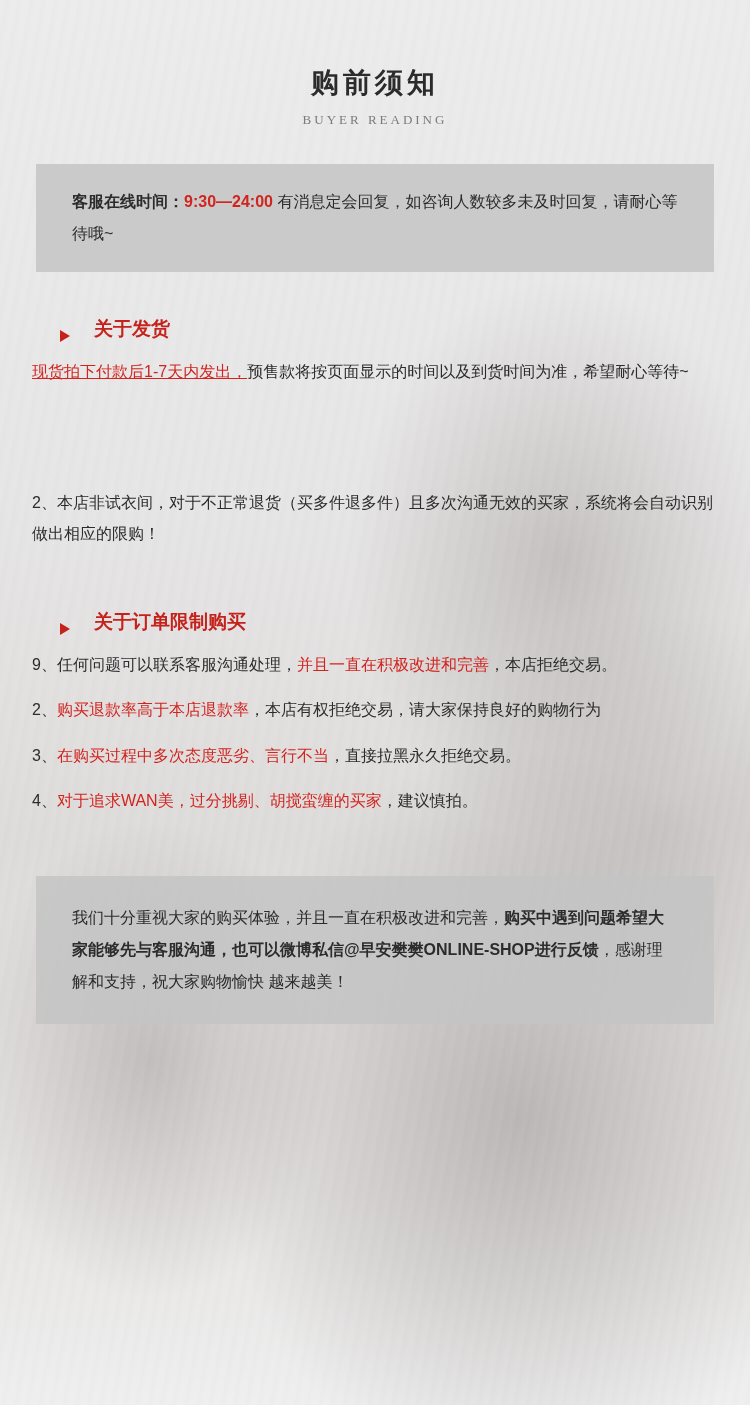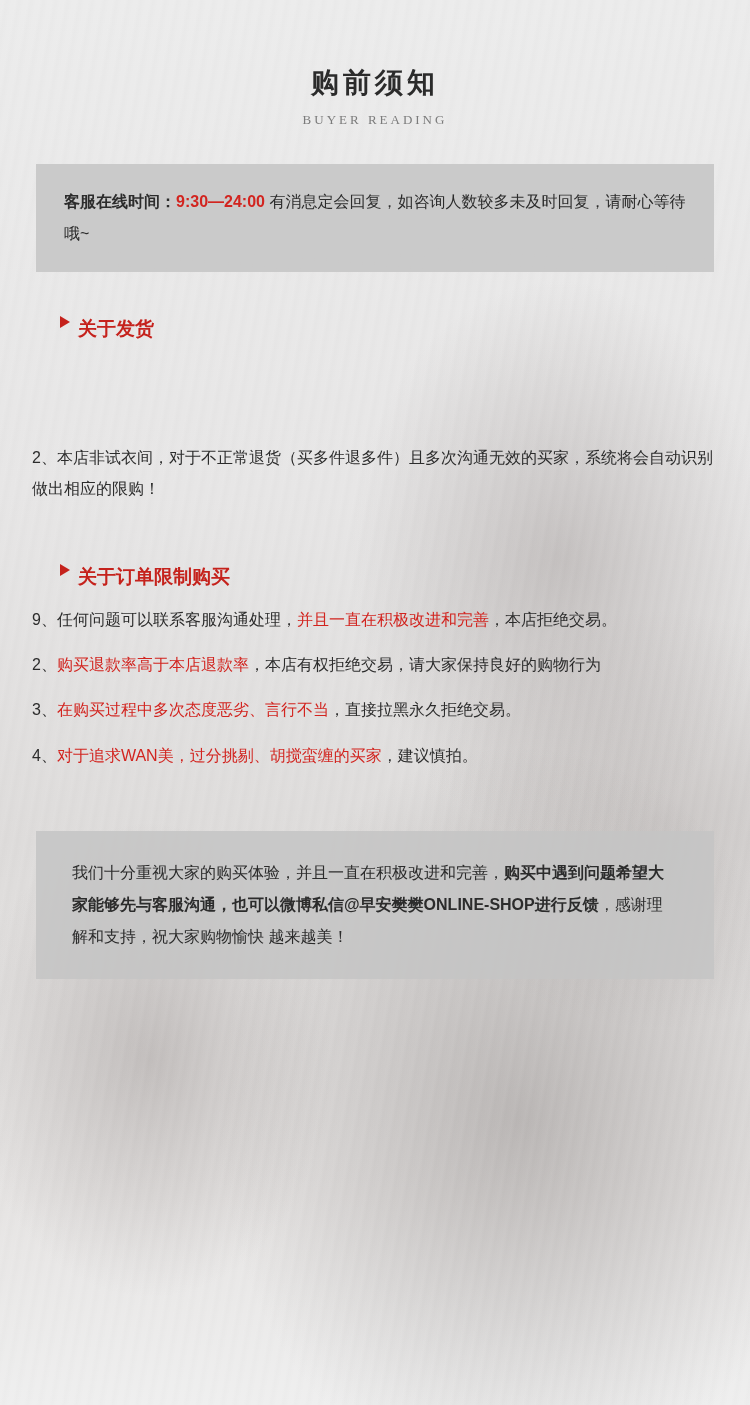--- a/index.html
+++ b/index.html
@@ -61,41 +61,41 @@
     font-size: 13px;
     letter-spacing: 3px;
     color: #7b7b7b;
     font-family: "Liberation Serif", serif;
   }
 
   
   .notice-box {
     margin: 36px 36px 0 36px;
     background: rgba(196,196,196,0.85);
-    padding: 22px 28px;
+    padding: 22px 36px;
     font-size: 16px;
     line-height: 2.0;
     color: #2c2c2c;
   }
   .notice-box .b {
     font-weight: bold;
   }
   .notice-box .red {
     color: #d2241f;
     font-weight: bold;
   }
 
   
   .section {
     margin: 0 32px;
   }
   .sec-head {
     display: flex;
-    align-items: flex-start;
-    gap: 8px;
+    align-items: flex-end;
+    gap: 24px;
     font-size: 19px;
     font-weight: bold;
     color: #c5221c;
     padding-left: 28px;
   }
   .tri {
     width: 0;
     height: 0;
     border-left: 10px solid #c5221c;
     border-top: 6px solid transparent;
@@ -152,20 +152,23 @@
       <span class="b">客服在线时间：</span><span class="red">9:30—24:00</span><span> 有消息定会回复，如咨询人数较多未及时回复，请耐心等待哦~</span>
     </div>
 
     <div class="gap-md"></div>
 
     <div class="section">
       <div class="sec-head">
         <span class="tri"></span>
         <span>关于发货</span>
       </div>
+      <p class="body">
+        <span class="red u">现货拍下付款后1-7天内发出，</span><span>预售款将按页面显示的时间以及到货时间为准，希望耐心等待~</span>
+      </p>
     </div>
 
     <div class="gap-lg"></div>
 
     <div class="section">
       <div class="gap-sm"></div>
       <p class="body">
         <span>2、本店非试衣间，对于不正常退货（买多件退多件）且多次沟通无效的买家，系统将会自动识别做出相应的限购！</span>
       </p>
     </div>

